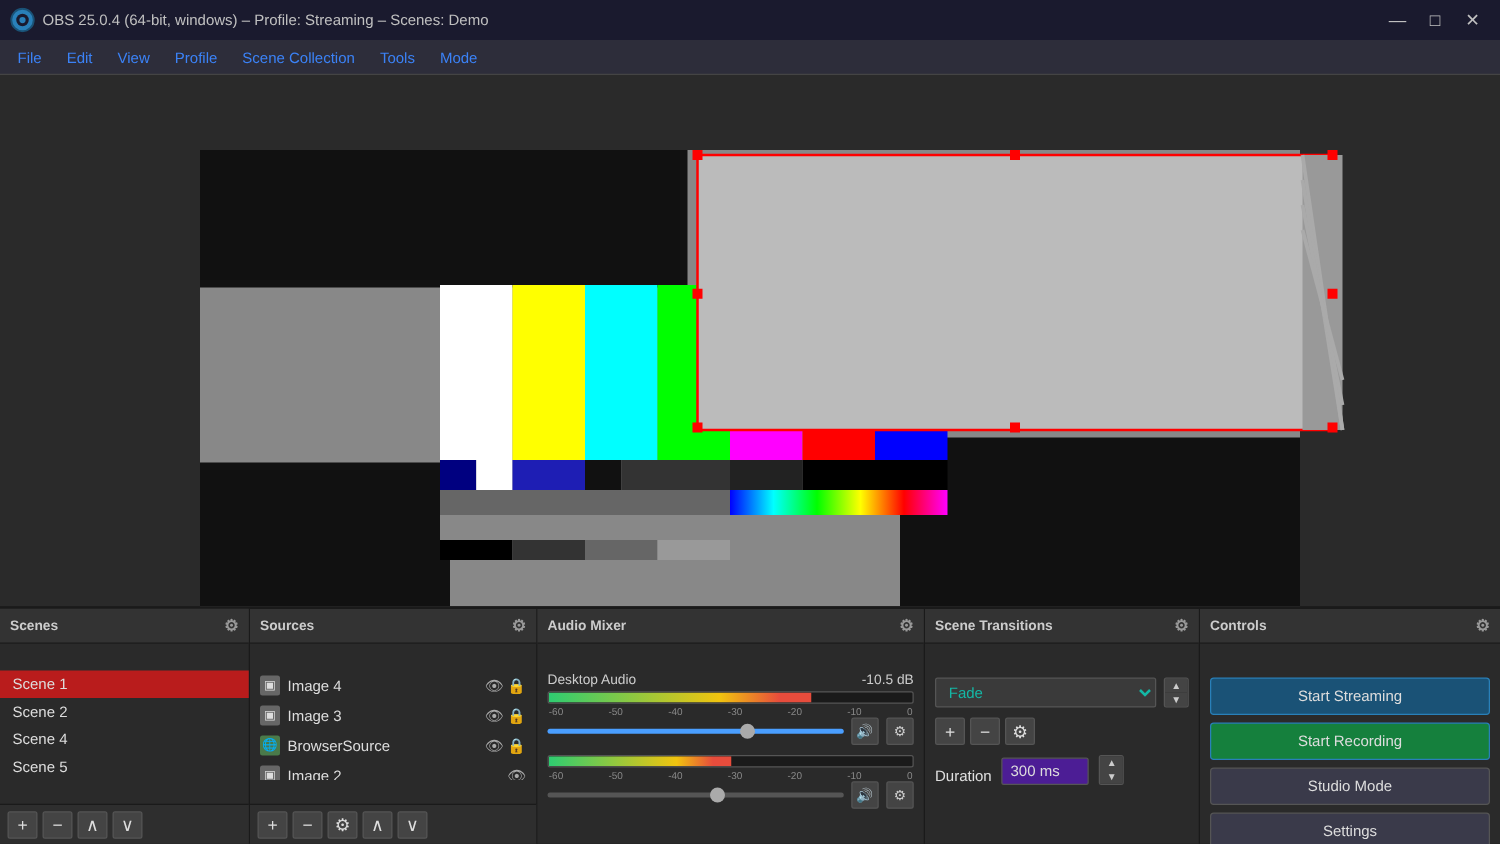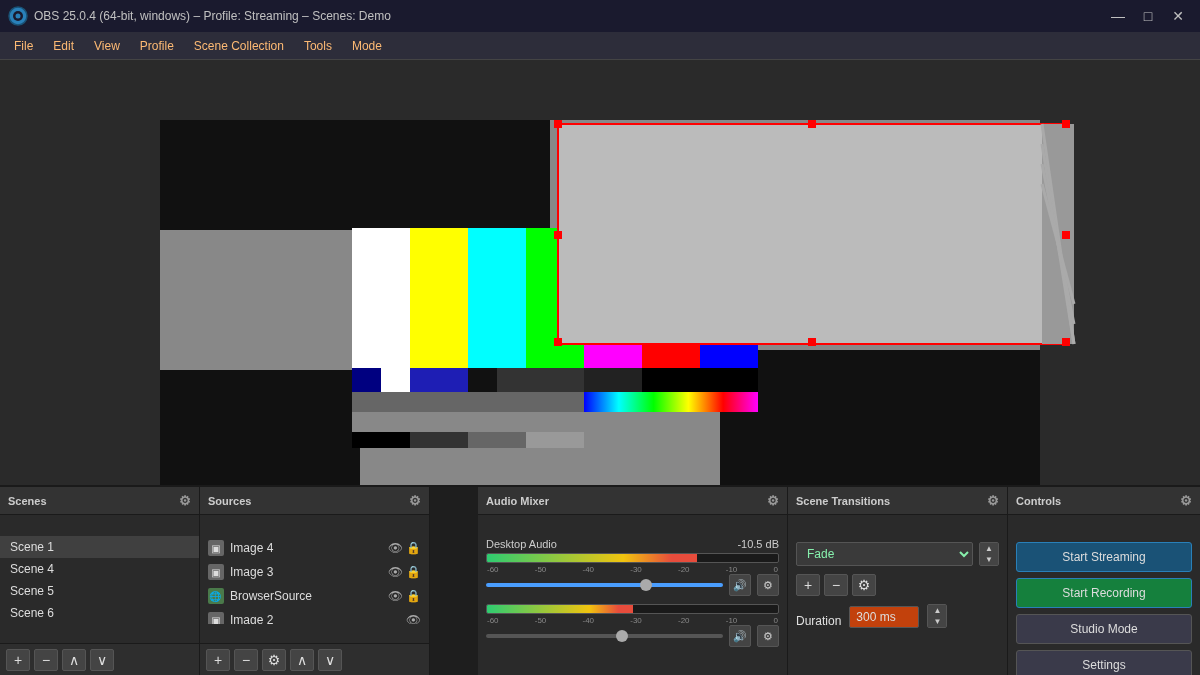--- a/index.html
+++ b/index.html
@@ -58,21 +58,21 @@
       display: flex;
       align-items: center;
       padding: 0 4px;
       border-bottom: 1px solid #444;
     }
     .menu-item {
       padding: 4px 10px;
       cursor: pointer;
       border-radius: 3px;
       font-size: 12px;
-      color: #fdba74;
+      color: #3b82f6;
     }
 
     
     #preview {
       width: 1200px;
       height: 425px;
       background: #2a2a2a;
       position: relative;
       overflow: hidden;
     }
@@ -129,21 +129,21 @@
       flex: 1;
       overflow-y: auto;
       padding: 2px 0;
     }
     .scene-item {
       padding: 4px 10px;
       cursor: pointer;
       font-size: 12px;
       color: #ddd;
     }
-    .scene-item.active { background: #404040; }
+    .scene-item.active { background: #b91c1c; }
 
     #scenes-toolbar {
       height: 32px;
       background: #2e2e2e;
       display: flex;
       align-items: center;
       padding: 0 6px;
       gap: 4px;
       border-top: 1px solid #1a1a1a;
     }
@@ -210,21 +210,20 @@
       display: flex;
       align-items: center;
       padding: 0 6px;
       gap: 4px;
       border-top: 1px solid #1a1a1a;
     }
 
     
     #audio-panel {
       width: 310px;
-      margin-left: 48px;
     }
     #audio-content {
       flex: 1;
       padding: 4px 8px;
       overflow-y: auto;
     }
     .audio-track {
       margin-bottom: 8px;
     }
     .audio-track-header {
@@ -265,21 +264,21 @@
     .transition-row {
       display: flex;
       align-items: center;
       margin-bottom: 8px;
       gap: 6px;
     }
     .transition-select {
       flex: 1;
       background: #3a3a3a;
       border: 1px solid #555;
-      color: #86efac;
+      color: #14b8a6;
       padding: 3px 6px;
       font-size: 12px;
       border-radius: 2px;
     }
     .transition-spinner {
       display: flex;
       flex-direction: column;
       border: 1px solid #555;
       border-radius: 2px;
     }
@@ -302,21 +301,21 @@
       gap: 4px;
       margin-bottom: 8px;
     }
     .duration-row {
       display: flex;
       align-items: flex-end;
       gap: 8px;
     }
     .duration-input {
       width: 70px;
-      background: #c2410c;
+      background: #4c1d95;
       border: 1px solid #555;
       color: #ddd;
       padding: 3px 6px;
       font-size: 12px;
       border-radius: 2px;
     }
 
     
     #controls-panel {
       flex: 1;
@@ -463,20 +462,21 @@
 
 <div id="bottom-panel">
 
   <div class="panel-section" id="scenes-panel">
     <div class="panel-header">
       <span>Scenes</span>
       <span class="panel-header-icon">⚙</span>
     </div>
     <div id="scenes-list">
       <div class="scene-item active">Scene 1</div>
+      <div class="scene-item">Scene 2</div>
       <div class="scene-item">Scene 4</div>
       <div class="scene-item">Scene 5</div>
       <div class="scene-item">Scene 6</div>
 
     </div>
     <div id="scenes-toolbar">
       <button class="toolbar-btn">+</button>
       <button class="toolbar-btn">−</button>
       <button class="toolbar-btn">∧</button>
       <button class="toolbar-btn">∨</button>

